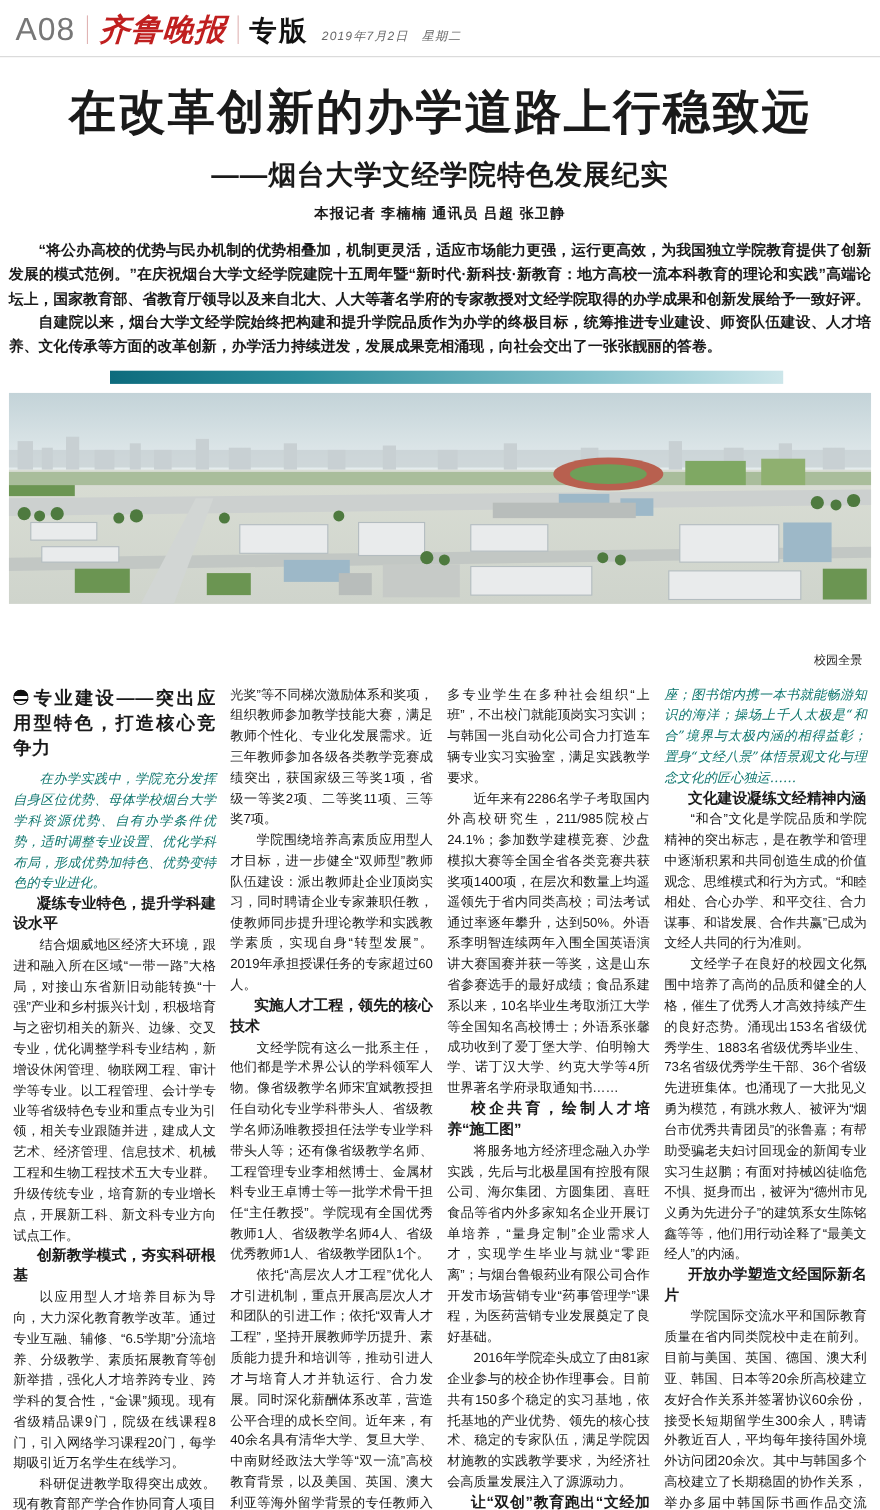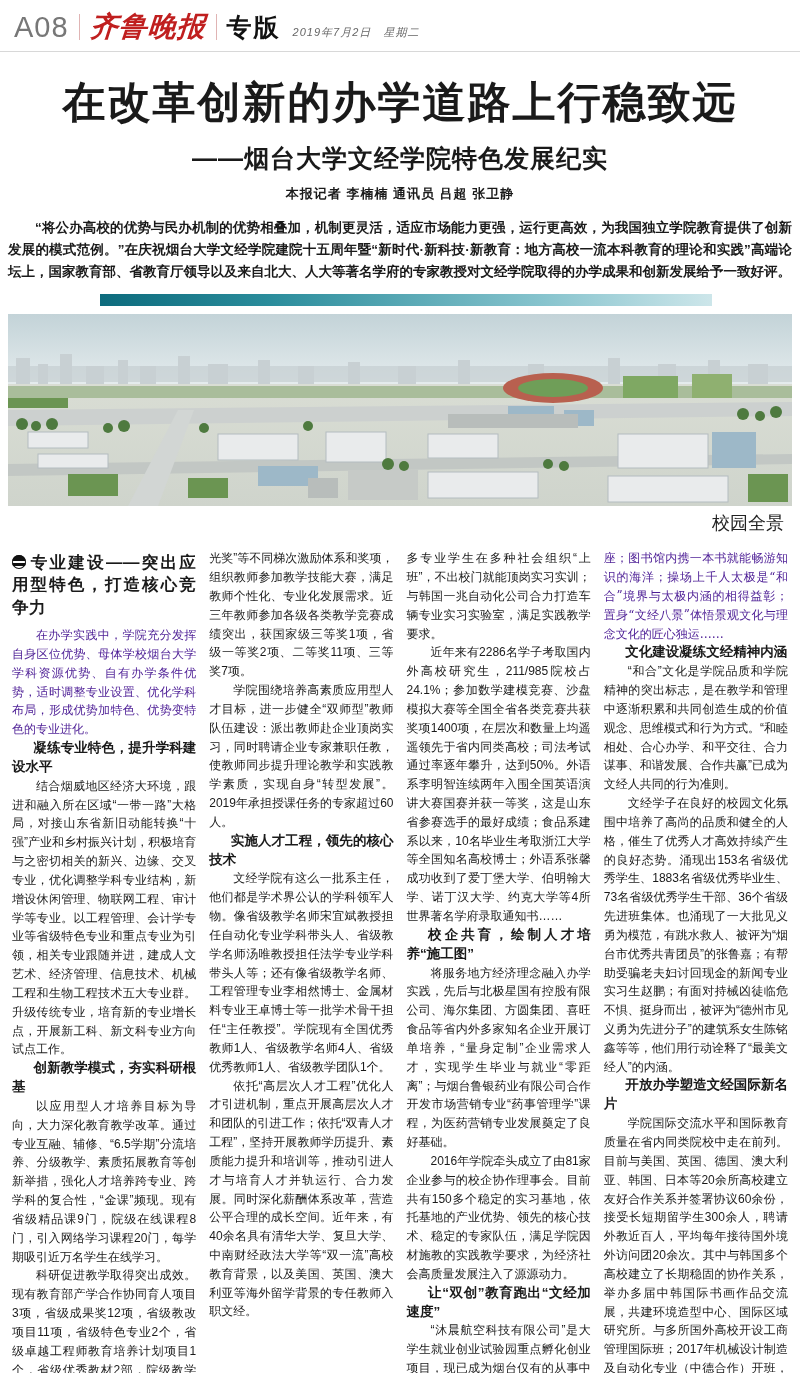--- a/index.html
+++ b/index.html
@@ -16,28 +16,28 @@
   .subtitle{font-size:25px;font-weight:800;text-align:center;margin:15px 0 10px;letter-spacing:1px;}
   .byline{font-size:13px;font-weight:700;text-align:center;margin:0 0 14px;letter-spacing:1px;}
   
   .intro{padding:0 8px;font-size:13.5px;font-weight:700;line-height:1.6;text-align:justify;}
   .intro p{margin:0;text-indent:2em;}
   
   .tealbar{height:12px;margin:12px 88px 8px 100px;background:linear-gradient(90deg,#0d6b7d,#2b8d9c 28%,#86c3cd 72%,#cde6ea);}
   
   .photo{margin:0 8px;line-height:0;}
   .photo svg{display:block;}
-  .caption{text-align:right;font-size:18px;color:#222;padding:5px 16px 8px;}
+  .caption{text-align:right;font-size:11px;color:#222;padding:5px 16px 8px;margin-top:39px;}
   
   .cols{display:flex;gap:13px;padding:6px 12px 18px;}
   .col{flex:1 1 0;min-width:0;font-size:12px;line-height:1.57;text-align:justify;}
   .col p{margin:0;}
   .para,.lead{text-indent:2em;}
   .parac,.leadc{text-indent:0;}
-  .lead,.leadc{font-family:"DejaVu Serif",serif;color:#4c1d95;margin:2px 0 4px;}
+  .lead,.leadc{font-family:"DejaVu Serif",serif;font-style:italic;color:#0f766e;margin:2px 0 4px;}
   .subhead{font-weight:800;font-size:13.5px;text-indent:1.6em;margin:11px 0 9px;line-height:1.4;}
   h3.section{font-size:16.5px;font-weight:900;line-height:1.35;margin:14px 0 8px;letter-spacing:.5px;}
   .col h3.section:first-child{margin-top:2px;}
   .sicon{display:inline-block;width:14px;height:14px;border-radius:50%;margin-right:3px;vertical-align:-1px;
     background:linear-gradient(#111 0 40%,#fff 40% 60%,#111 60% 76%,#fff 76% 100%);
     box-shadow:inset 0 0 0 1px #111;}
 </style>
 </head>
 <body>
 
@@ -52,20 +52,21 @@
     &nbsp;&nbsp;<span>星期二</span>
   </span>
 </div>
 
 <h1 class="title">在改革创新的办学道路上行稳致远</h1>
 <h2 class="subtitle">——烟台大学文经学院特色发展纪实</h2>
 <div class="byline">本报记者  李楠楠  通讯员  吕超  张卫静</div>
 
 <div class="intro">
   <p>“将公办高校的优势与民办机制的优势相叠加，机制更灵活，适应市场能力更强，运行更高效，为我国独立学院教育提供了创新发展的模式范例。”在庆祝烟台大学文经学院建院十五周年暨“新时代·新科技·新教育：地方高校一流本科教育的理论和实践”高端论坛上，国家教育部、省教育厅领导以及来自北大、人大等著名学府的专家教授对文经学院取得的办学成果和创新发展给予一致好评。</p>
+  <p>自建院以来，烟台大学文经学院始终把构建和提升学院品质作为办学的终极目标，统筹推进专业建设、师资队伍建设、人才培养、文化传承等方面的改革创新，办学活力持续迸发，发展成果竞相涌现，向社会交出了一张张靓丽的答卷。</p>
 </div>
 
 <div class="tealbar"></div>
 
 <div class="photo">
   <svg width="784" height="192" viewBox="0 0 784 192" preserveAspectRatio="none" aria-hidden="true">
     <defs>
       <linearGradient id="sky" x1="0" y1="0" x2="0" y2="1">
         <stop offset="0" stop-color="#c3d3d8"></stop>
           <stop offset="1" stop-color="#e9eff0"></stop>

